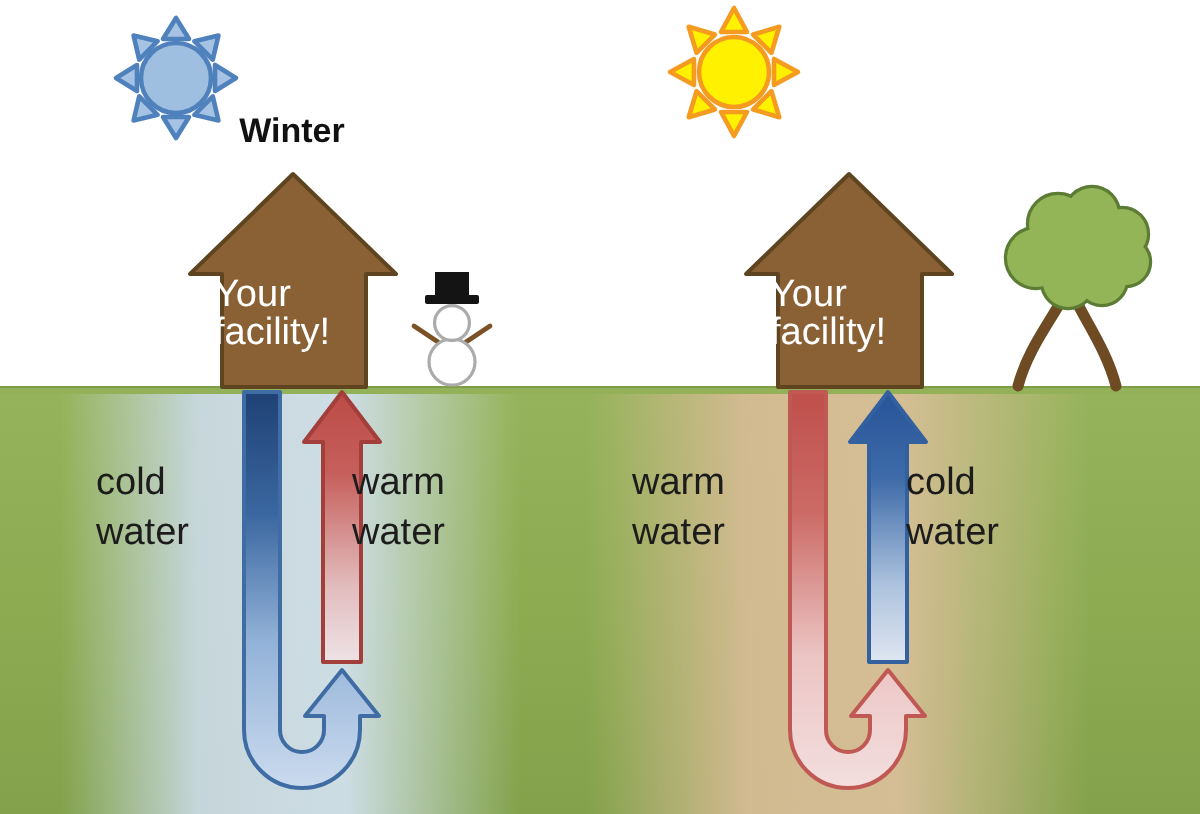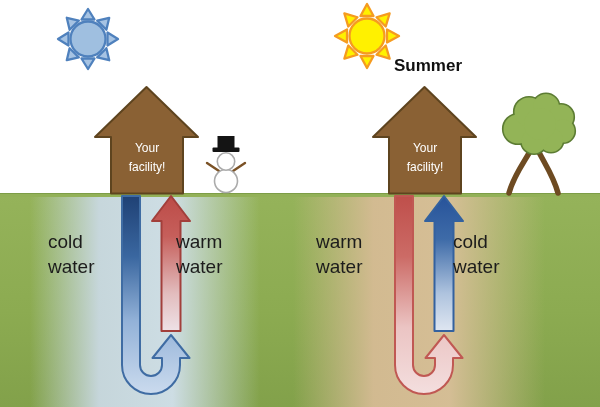--- a/index.html
+++ b/index.html
@@ -23,22 +23,22 @@
     position:absolute;left:0;top:193px;width:600px;height:4px;
     background:#93b158;border-top:1px solid #7d9d47;box-sizing:border-box;
   }
   .art{position:absolute;left:0;top:0;}
   
   .season{
     position:absolute;top:56px;width:100px;text-align:center;
     font-size:17px;font-weight:bold;color:#111;
   }
   .facility{
-    position:absolute;top:139px;width:80px;text-align:center;
-    font-size:12px;line-height:18.5px;color:#ffffff;
+    position:absolute;top:139px;width:80px;
+    font-size:19px;line-height:18.5px;color:#ffffff;
   }
   .waterlabel{
     position:absolute;top:229px;width:80px;text-align:left;
     font-size:19px;line-height:25px;color:#1c1c1c;
   }
 </style>
 </head>
 <body>
 
 <div class="stage">
@@ -149,21 +149,21 @@
         <circle cx="546" cy="107" r="13"></circle>
         <circle cx="561" cy="117" r="12.5"></circle>
         <circle cx="563" cy="131" r="11.5"></circle>
         <circle cx="551" cy="140" r="12"></circle>
         <circle cx="534" cy="141" r="12.5"></circle>
         <circle cx="540" cy="124" r="16"></circle>
       </g>
     </g>
   </svg>
 
-  <div class="season" style="left:378px;">Summer</div>
+  <div class="season" style="left:96px;">Winter</div>
 
   <div class="facility" style="left:107px;">
     <span>Your</span><br>
     <span>facility!</span>
   </div>
   <div class="facility" style="left:385px;">
     <span>Your</span><br>
     <span>facility!</span>
   </div>
 

